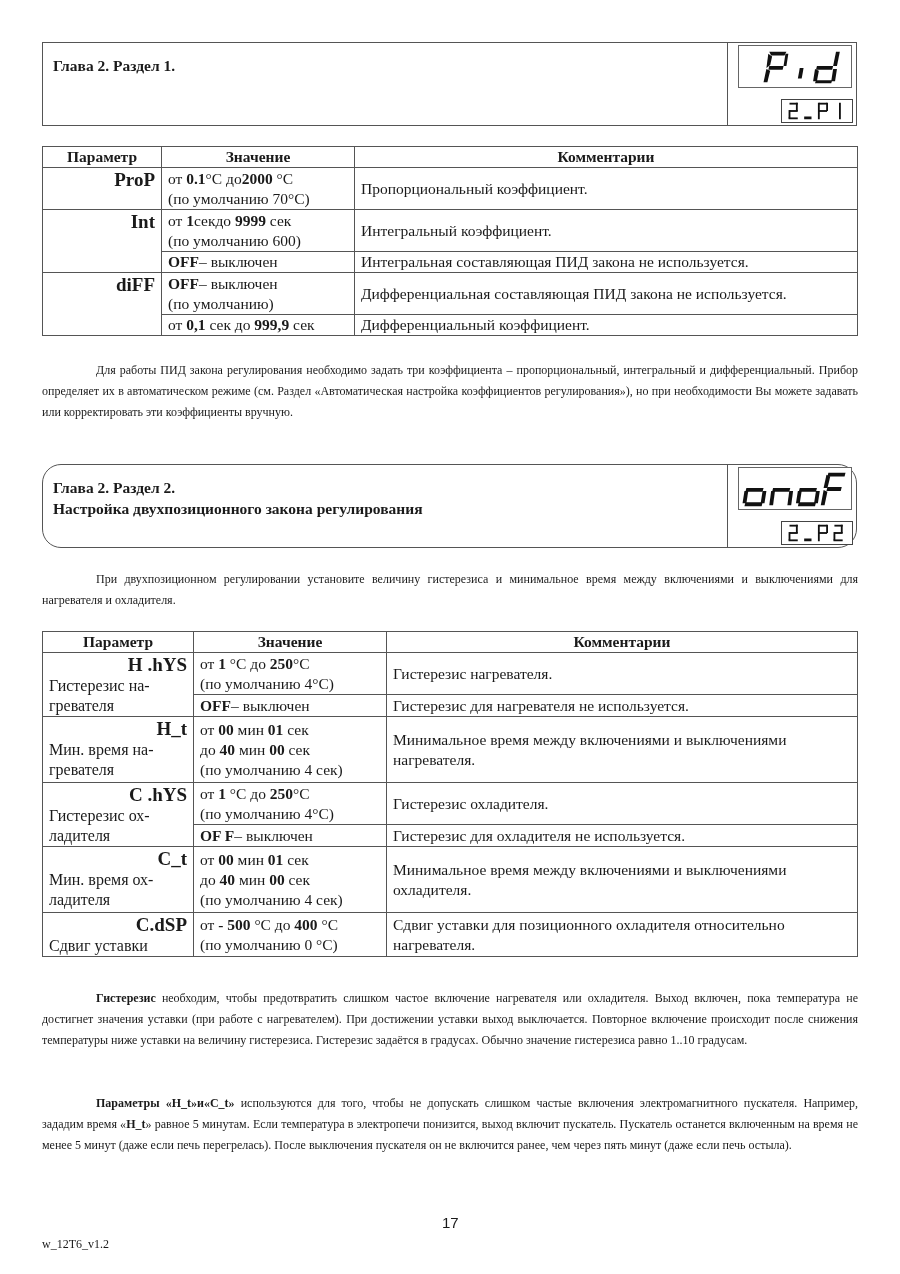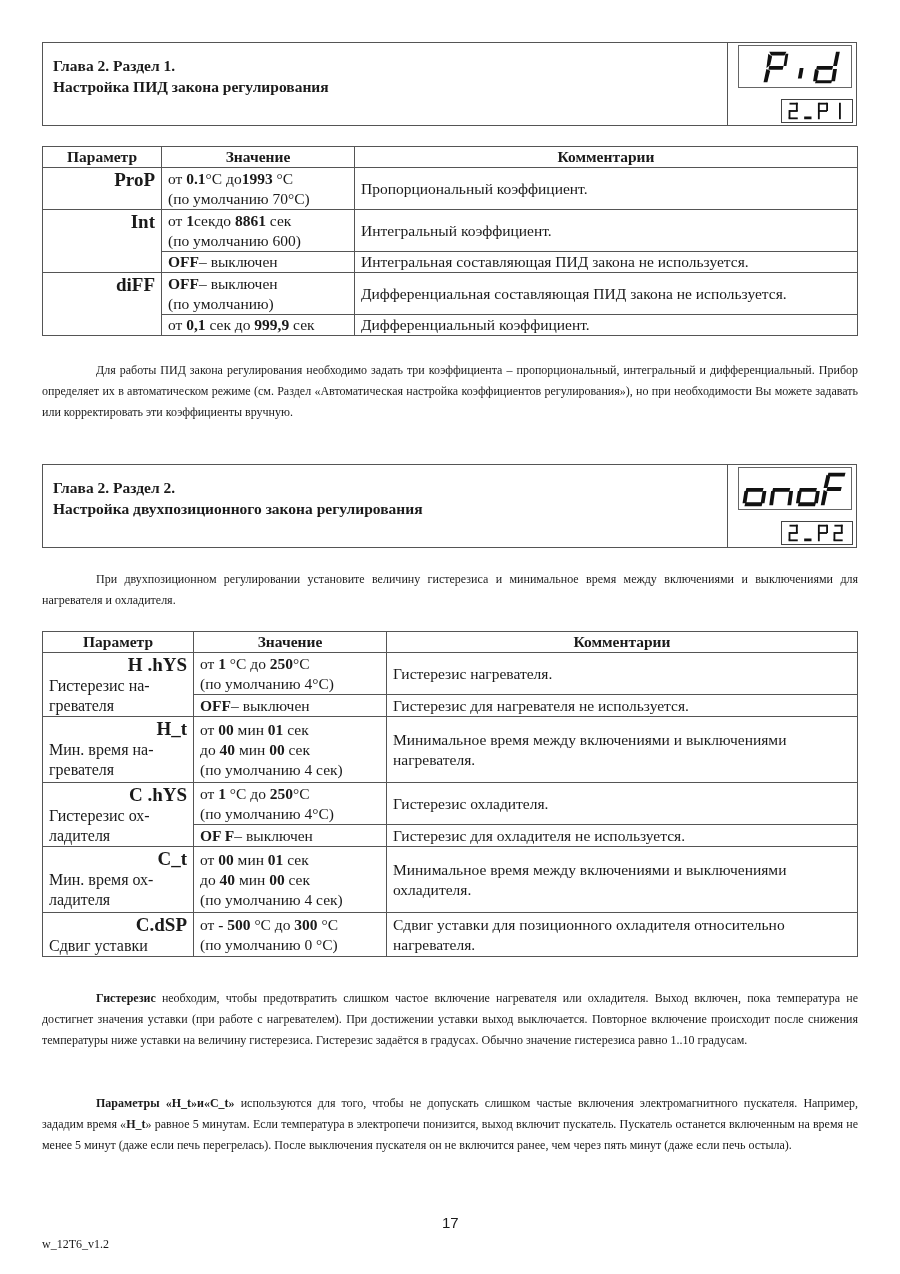--- a/index.html
+++ b/index.html
@@ -48,21 +48,20 @@
   .para .indent { display: inline-block; width: 54px; }
   .footer-left { position: absolute; left: 42px; top: 1237px; font-size: 12px; }
   .page-num { position: absolute; left: 442px; top: 1214px; font-family: "Liberation Sans", sans-serif; font-size: 15px; }
 </style>
 </head>
 <body>
 
 <div class="section-box" style="top:42px; height:84px;">
   <div class="section-title">
     <div>Глава 2. Раздел 1.</div>
-    <div>Настройка ПИД закона регулирования</div>
   </div>
   <div class="lcd-wrap">
     <div class="lcd-main">
       <svg viewBox="0 0 114 43">
 
         <g class="seg">
           <polygon points="30,6 48,6 46,10 32,10"></polygon>
           <polygon points="29,8 33,11 31,20 27,23"></polygon>
           <polygon points="47,8 50,8 48,21 45,21"></polygon>
           <polygon points="30,21 45,21 44,25 29,25"></polygon>
@@ -110,29 +109,29 @@
     </colgroup>
   <tbody>
       <tr>
     <th>Параметр</th>
     <th>Значение</th>
     <th>Комментарии</th>
   </tr>
   <tr style="height:42px;">
     <td class="pname">ProP</td>
     <td>
-      <span>от </span><b>0.1</b><span>°С до</span><b>1993</b><span> °С</span><br>
+      <span>от </span><b>0.1</b><span>°С до</span><b>2000</b><span> °С</span><br>
       <span>(по умолчанию 70°С)</span>
     </td>
     <td>Пропорциональный коэффициент.</td>
   </tr>
   <tr style="height:42px;">
     <td class="pname" rowspan="2">Int</td>
     <td>
-      <span>от </span><b>1</b><span>секдо </span><b>8861</b><span> сек</span><br>
+      <span>от </span><b>1</b><span>секдо </span><b>9999</b><span> сек</span><br>
       <span>(по умолчанию 600)</span>
     </td>
     <td>Интегральный коэффициент.</td>
   </tr>
   <tr style="height:21px;">
     <td><b>OFF</b><span>– выключен</span></td>
     <td>Интегральная составляющая ПИД закона не используется.</td>
   </tr>
   <tr style="height:42px;">
     <td class="pname" rowspan="2">diFF</td>
@@ -148,21 +147,21 @@
     </td>
     <td>Дифференциальный коэффициент.</td>
   </tr>
 </tbody>
   </table>
 
 <div class="para" style="top:360px;">
   <span class="indent"></span><span>Для работы ПИД закона регулирования необходимо задать три коэффициента – пропорциональный, интегральный и дифференциальный. Прибор определяет их в автоматическом режиме (см. Раздел «Автоматическая настройка коэффициентов регулирования»), но при необходимости Вы можете задавать или корректировать эти коэффициенты вручную.</span>
 </div>
 
-<div class="section-box" style="top:464px; height:84px;">
+<div class="section-box" style="top:464px; height:84px;border-radius:19px;">
   <div class="section-title">
     <div>Глава 2. Раздел 2.</div>
     <div>Настройка двухпозиционного закона регулирования</div>
   </div>
   <div class="lcd-wrap">
     <div class="lcd-main">
       <svg viewBox="0 0 114 43">
         <g class="seg">
 
           <polygon points="6,21 24,21 23,25 5,25"></polygon>
@@ -288,21 +287,21 @@
     </td>
     <td>Минимальное время между включениями и выключениями охладителя.</td>
   </tr>
 
   <tr style="height:44px;">
     <td class="pname-block">
       <span class="code">C.dSP</span>
       <span class="desc">Сдвиг уставки</span>
     </td>
     <td>
-      <span>от </span><b>- 500</b><span> °С до </span><b>300</b><span> °С</span><br>
+      <span>от </span><b>- 500</b><span> °С до </span><b>400</b><span> °С</span><br>
       <span>(по умолчанию 0 °С)</span>
     </td>
     <td>Сдвиг уставки для позиционного охладителя относительно нагревателя.</td>
   </tr>
 </tbody>
   </table>
 
 <div class="para" style="top:988px;">
   <span class="indent"></span><b>Гистерезис</b><span> необходим, чтобы предотвратить слишком частое включение нагревателя или охладителя. Выход включен, пока температура не достигнет значения уставки (при работе с нагревателем). При достижении уставки выход выключается. Повторное включение происходит после снижения температуры ниже уставки на величину гистерезиса. Гистерезис задаётся в градусах. Обычно значение гистерезиса равно 1..10 градусам.</span>
 </div>

